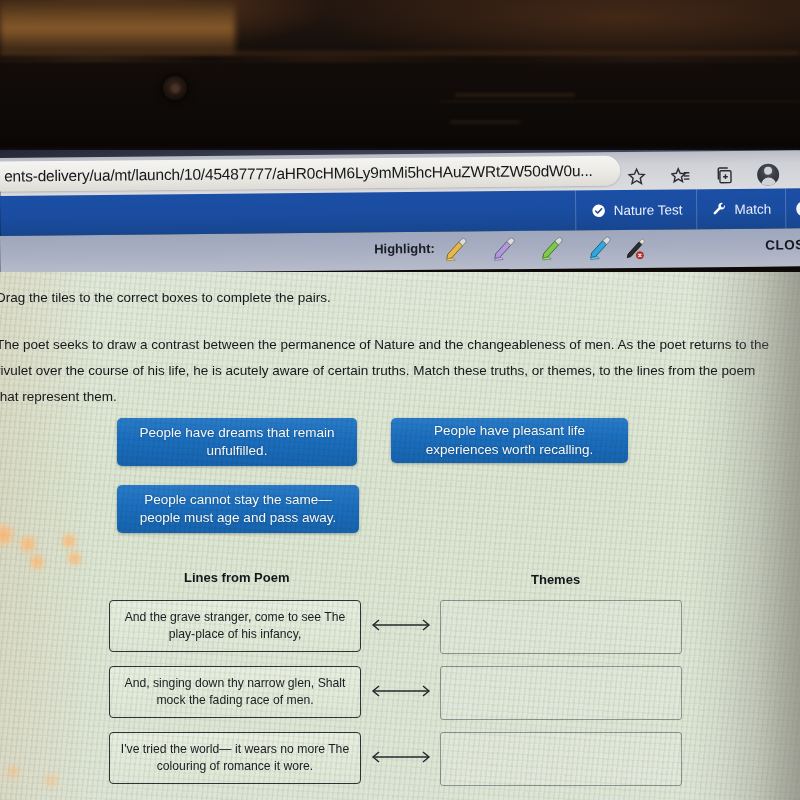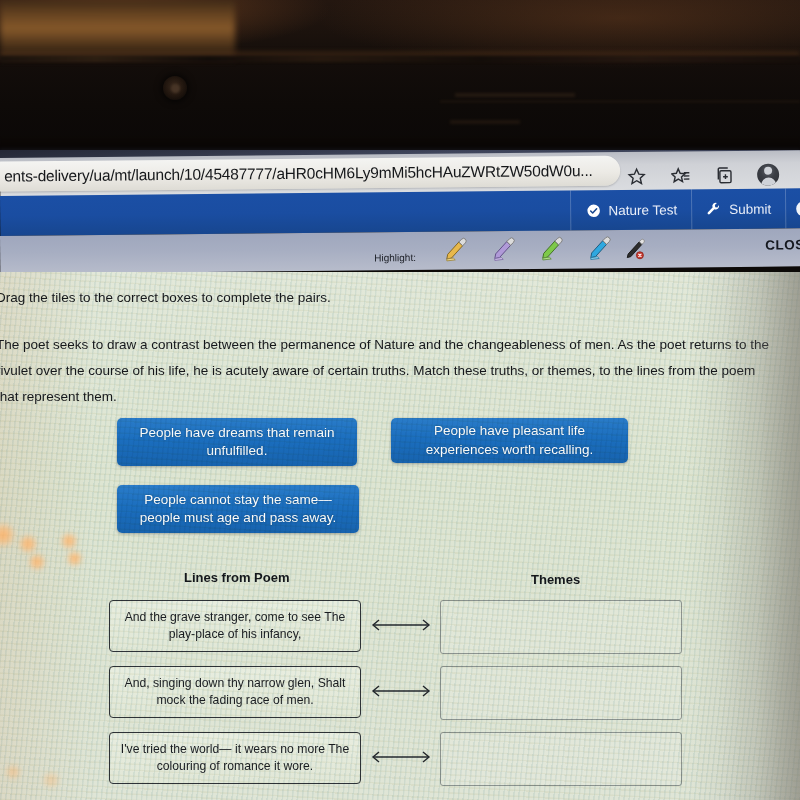--- a/index.html
+++ b/index.html
@@ -137,22 +137,22 @@
   }
 
   
   .hlbar{
     position:absolute;left:0;top:236px;width:820px;height:38px;
     background:linear-gradient(180deg,#9fa7bd 0%,#a7aec2 45%,#b7bccb 100%);
     transform:rotate(-0.55deg);transform-origin:left top;
     display:flex;align-items:center;
   }
   .hl-label{
-    position:absolute;left:374px;top:20px;
-    font-size:10px;color:#1a1d24;font-weight:400;
+    position:absolute;left:374px;top:9px;
+    font-size:13px;color:#1a1d24;font-weight:700;
   }
   .pens{position:absolute;left:440px;top:2px;display:flex;gap:18px;align-items:center;}
   .pen{width:30px;height:30px;position:relative;}
   .eraser{position:absolute;left:620px;top:4px;width:28px;height:28px;}
   .closebtn{
     position:absolute;right:6px;top:9px;
     font-size:13.5px;color:#15181f;letter-spacing:.5px;font-weight:600;
   }
 
   
@@ -306,21 +306,21 @@
         </span>
         <span>Nature Test</span>
       </div>
 
       <div class="nav-item">
         <span class="glyph">
           <svg viewBox="0 0 24 24" fill="#ffffff">
             <path d="M20.3 4.5a5.5 5.5 0 0 1-7.2 7l-7.4 7.4a2 2 0 0 1-2.9-2.9L10.3 8.6a5.5 5.5 0 0 1 7-7.2L14 4.7l.6 3.4 3.4.6z"></path>
           </svg>
         </span>
-        <span>Submit</span>
+        <span>Match</span>
       </div>
 
       <div class="nav-info">
         <span class="info-circle">i</span>
       </div>
 
     </div>
   </div>
 
   <div class="hlbar">

